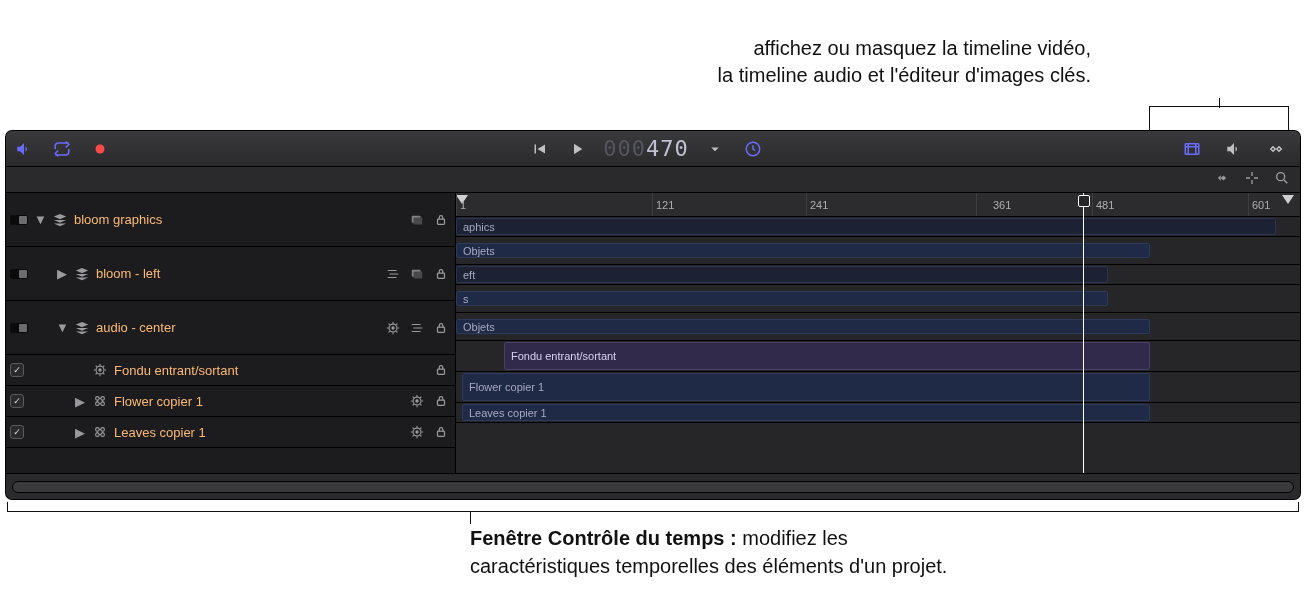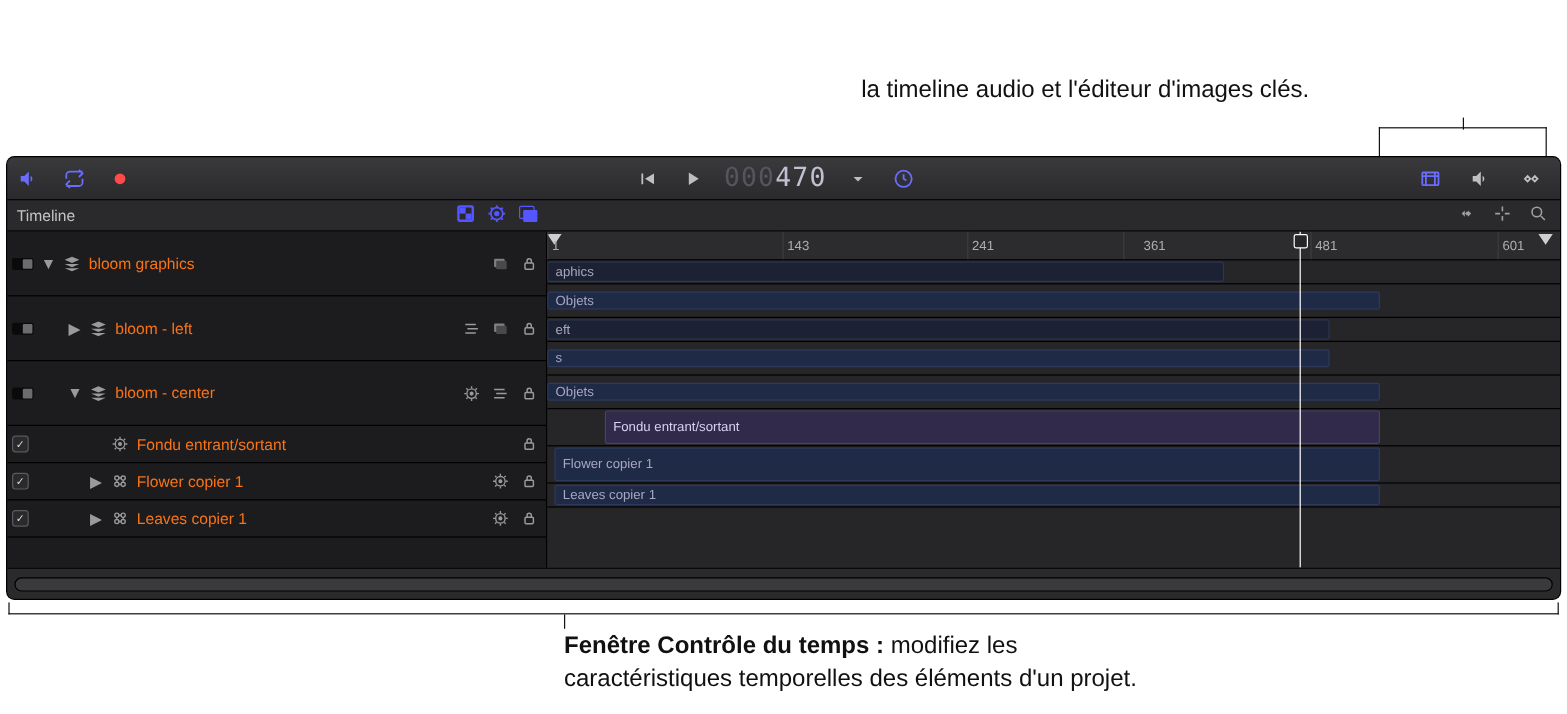--- a/index.html
+++ b/index.html
@@ -167,21 +167,21 @@
   .lrow .right { display:flex; align-items:center; gap:8px; color:#7a7a7e; }
   .lrow .toggle {
     width:18px; height:10px; background:#0a0a0a; border-radius:2px;
     display:flex; align-items:center; padding:1px;
   }
   .lrow .toggle .knob { width:8px;height:8px;background:#6c6c6e;border-radius:1px;margin-left:auto; }
   .lrow .check { width:14px;height:14px;border:1px solid #5a5a5c;border-radius:3px;background:#2a2a2c;font-size:9px;line-height:12px;text-align:center;color:#ddd; }
   .lrow .disc { color:#9a9a9e; display:inline-block; width:12px; text-align:center; }
   .lrow .ico { width:16px;height:16px;display:flex;align-items:center;justify-content:center;color:#9a9a9e; }
   .lrow .ico svg { width:14px;height:14px; }
-  .lrow .name { color:#f97316; }
+  .lrow .name { color:#fdba74; }
 
   
   .ruler {
     height:24px;
     background:#2c2c2e;
     position:relative;
     color:#aeaeb0;
     font-size:11px;
     border-bottom:1px solid #000;
   }
@@ -237,21 +237,21 @@
   .footer .fr { flex:1; display:flex; align-items:center; padding:0 6px; }
   .footer .hscroll { flex:1; height:12px; border-radius:6px; background:#3a3a3c; border:1px solid #000; }
 
   .mag { width:14px;height:14px; }
 </style>
 </head>
 <body>
 
 <div class="callout-top">
   <br>
-  <br>
+  <span>affichez ou masquez la timeline vidéo,</span><br>
   <span>la timeline audio et l'éditeur d'images clés.</span>
 </div>
 <div class="callout-top-stub"></div>
 <div class="callout-top-bracket"></div>
 
 <div class="app">
 
   <div class="transport">
     <div class="tbtn">
       <svg viewBox="0 0 24 24" fill="currentColor">
@@ -308,40 +308,20 @@
       </div>
       <div class="tbtn grey">
         <svg viewBox="0 0 24 24" fill="none" stroke="currentColor" stroke-width="2">
             <path d="M5 12l3-3 3 3-3 3zM13 12l3-3 3 3-3 3z"></path>
           </svg>
       </div>
     </div>
   </div>
 
   <div class="headerrow">
-    <div class="hl">
-      <span class="title">Timeline</span>
-      <div class="icons">
-        <span><svg viewBox="0 0 16 16" fill="currentColor">
-              <rect x="1" y="1" width="14" height="14" rx="2" fill="currentColor"></rect>
-              <rect x="3" y="3" width="10" height="10" rx="1" fill="#2a2a2c"></rect>
-              <rect x="3" y="3" width="5" height="5" fill="currentColor"></rect>
-              <rect x="8" y="8" width="5" height="5" fill="currentColor"></rect>
-            </svg></span>
-        <span><svg viewBox="0 0 16 16" fill="none" stroke="currentColor" stroke-width="1.5">
-              <circle cx="8" cy="8" r="5"></circle>
-              <circle cx="8" cy="8" r="1.5" fill="currentColor"></circle>
-              <path d="M8 1v2M8 13v2M1 8h2M13 8h2M3 3l1.5 1.5M11.5 11.5L13 13M13 3l-1.5 1.5M4.5 11.5L3 13"></path>
-            </svg></span>
-        <span><svg viewBox="0 0 16 16" fill="currentColor">
-              <rect x="1" y="2" width="12" height="10" rx="1" fill="none" stroke="currentColor"></rect>
-              <rect x="4" y="5" width="12" height="10" rx="1" fill="currentColor"></rect>
-            </svg></span>
-      </div>
-    </div>
     <div class="hr">
       <span><svg viewBox="0 0 24 24" fill="currentColor">
             <path d="M6 12l4-4v8zM14 8l4 4-4 4z"></path>
             <rect x="11" y="10" width="4" height="4" transform="rotate(45 13 12)"></rect>
           </svg></span>
       <span><svg viewBox="0 0 24 24" fill="currentColor">
             <path d="M11 3h2v6h-2zM11 15h2v6h-2zM3 11h6v2H3zM15 11h6v2h-6z"></path>
           </svg></span>
       <span><svg viewBox="0 0 24 24" fill="none" stroke="currentColor" stroke-width="2">
             <circle cx="10" cy="10" r="6"></circle>
@@ -423,21 +403,21 @@
             <div class="toggle">
               <div class="knob"></div>
             </div>
             <div style="display: flex; align-items: center; gap: 6px; padding-left: 22px;">
               <span class="disc">▼</span>
               <span class="ico">
                 <svg viewBox="0 0 16 16" fill="currentColor">
                   <path d="M8 1l7 3-7 3-7-3zM1 8l7 3 7-3M1 12l7 3 7-3"></path>
                 </svg>
               </span>
-              <span class="name">bloom - center</span>
+              <span class="name">audio - center</span>
             </div>
           </div>
           <div class="right">
             <span class="ico">
               <svg viewBox="0 0 16 16" fill="none" stroke="currentColor" stroke-width="1.3">
                 <circle cx="8" cy="8" r="4.5"></circle>
                 <circle cx="8" cy="8" r="1.3" fill="currentColor"></circle>
                 <path d="M8 1v2M8 13v2M1 8h2M13 8h2M3 3l1.3 1.3M11.7 11.7L13 13M13 3l-1.3 1.3M4.3 11.7L3 13"></path>
               </svg>
             </span>
@@ -544,29 +524,29 @@
             </span>
           </div>
         </div>
       </div>
 
     <div class="rightpane">
       <div class="ruler" id="ruler">
         <div class="marker left"></div>
         <div class="marker right"></div>
       <div class="tick" style="left: 0px;">1</div>
-          <div class="tick" style="left: 196px;">143</div>
+          <div class="tick" style="left: 196px;">121</div>
           <div class="tick" style="left: 350px; text-align: right;">241</div>
-          <div class="tick" style="left: 480px; padding-left: 16px;">361</div>
+          <div class="tick" style="left: 520px; padding-left: 16px;">361</div>
           <div class="tick" style="left: 636px;">481</div>
           <div class="tick" style="left: 792px;">601</div>
         </div>
       <div class="tracks" id="tracks">
           <div class="trow h20">
-            <div class="bar group" style="left: 0px; width: 564px;">aphics</div>
+            <div class="bar group" style="left: 0px; width: 820px;">aphics</div>
           </div>
           <div class="trow h28">
             <div class="bar clip thin" style="left: 0px; width: 694px;">Objets</div>
           </div>
           <div class="trow h20">
             <div class="bar group" style="left: 0px; width: 652px;">eft</div>
           </div>
           <div class="trow h28">
             <div class="bar clip thin" style="left: 0px; width: 652px;">s</div>
           </div>

